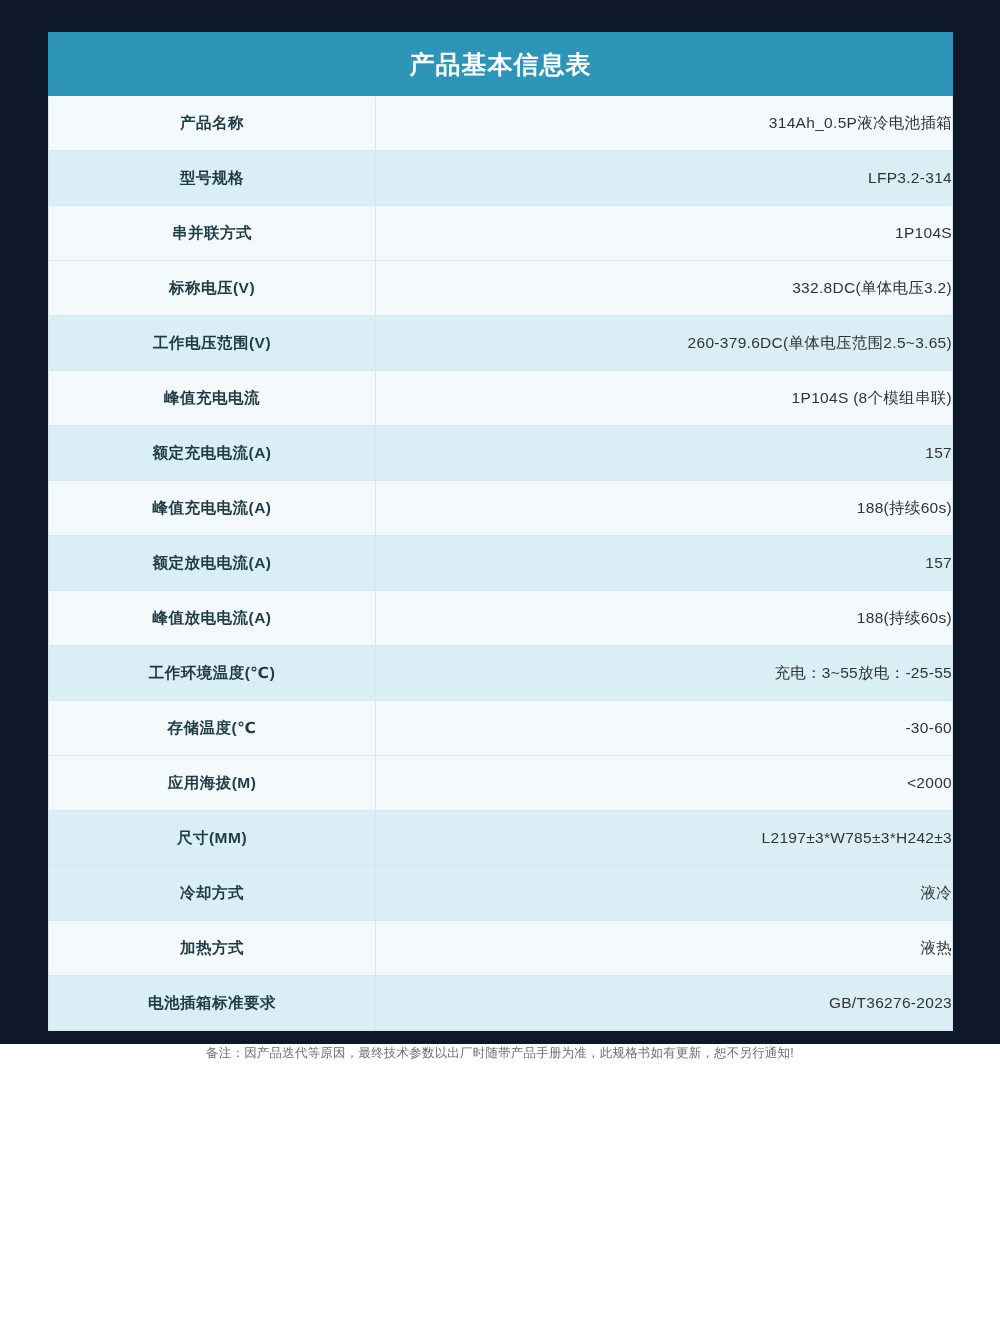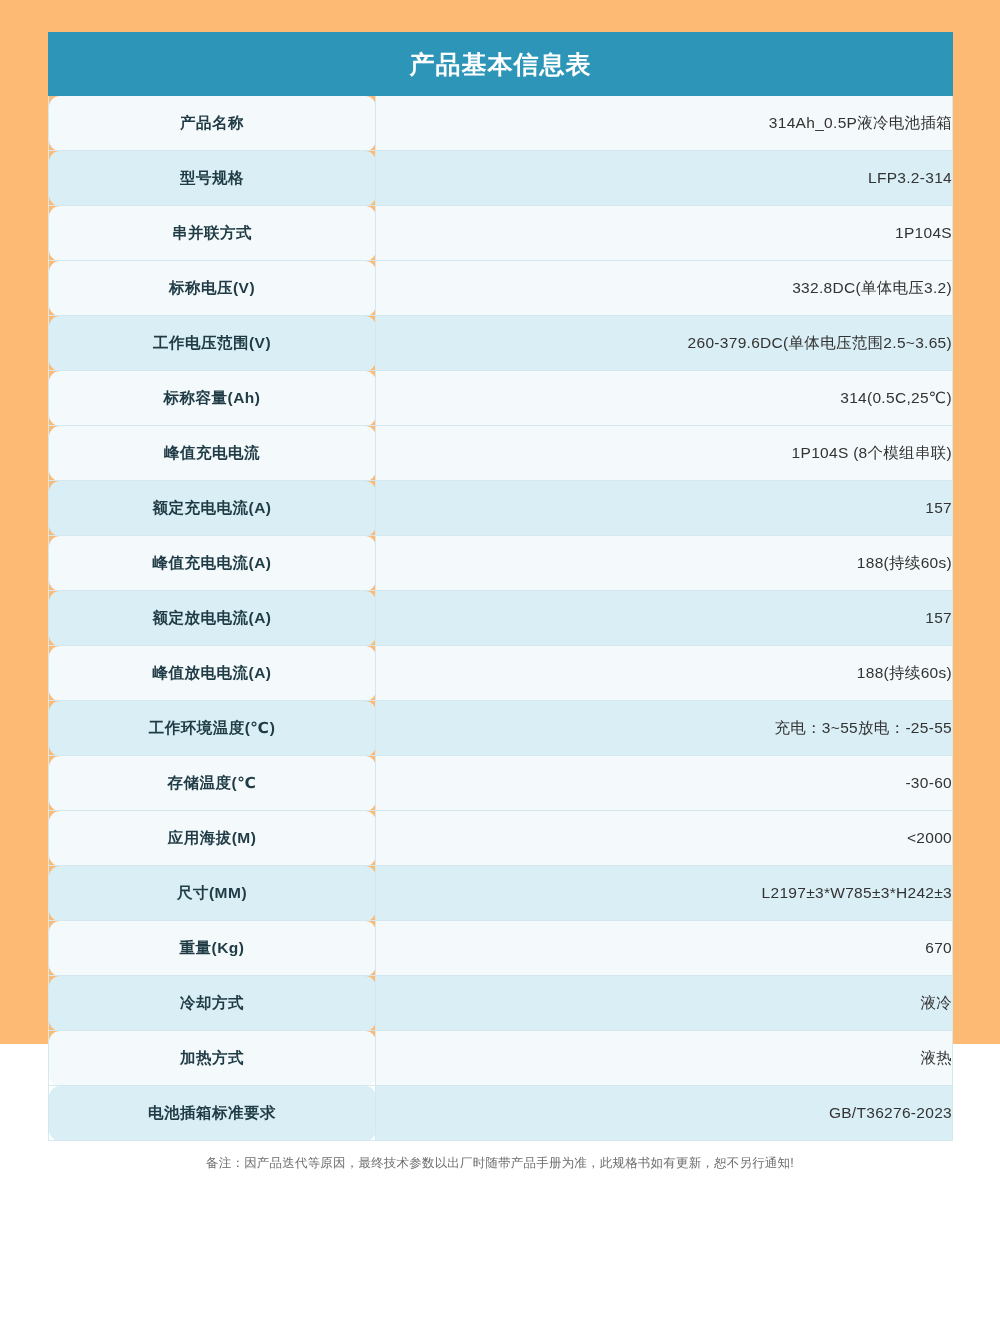--- a/index.html
+++ b/index.html
@@ -13,21 +13,21 @@
     font-family: "Liberation Sans", "DejaVu Sans", sans-serif;
     color: #2b2b2b;
     overflow: hidden;
   }
   .page {
     position: relative;
     width: 1000px;
     height: 1044px;
     box-sizing: border-box;
     padding: 32px 48px 0 48px;
-    background: #fdba74;
+    background: #0f172a;
   }
   .spec-table {
     width: 904px;
     border-collapse: collapse;
     table-layout: fixed;
     border: 1px solid #bcd9e4;
   }
   .spec-table td {
     border: 1px solid #d5e8ef;
     padding: 0;
@@ -45,21 +45,20 @@
   .row td {
     height: 54px;
     font-size: 15.5px;
   }
   .row .label {
     width: 327px;
     text-align: center;
     font-weight: bold;
     color: #1f3b45;
     letter-spacing: 0.5px;
-    border-radius: 11px;
   }
   .row .value {
     text-align: right;
     color: #333333;
     letter-spacing: 0.3px;
   }
   .row.odd .label { background: #f4f9fb; }
   .row.odd .value { background: #f4f9fb; }
   .row.even .label { background: #daeef5; }
   .row.even .value { background: #daeef5; }
@@ -104,24 +103,20 @@
 
       <tr class="row odd">
         <td class="label">标称电压(V)</td>
         <td class="value">332.8DC(单体电压3.2)</td>
       </tr>
       <tr class="row even">
         <td class="label">工作电压范围(V)</td>
         <td class="value">260-379.6DC(单体电压范围2.5~3.65)</td>
       </tr>
       <tr class="row odd">
-        <td class="label">标称容量(Ah)</td>
-        <td class="value">314(0.5C,25℃)</td>
-      </tr>
-      <tr class="row odd">
         <td class="label">峰值充电电流</td>
         <td class="value">1P104S (8个模组串联)</td>
       </tr>
       <tr class="row even">
         <td class="label">额定充电电流(A)</td>
         <td class="value">157</td>
       </tr>
       <tr class="row odd">
         <td class="label">峰值充电电流(A)</td>
         <td class="value">188(持续60s)</td>
@@ -143,24 +138,20 @@
         <td class="value">-30-60</td>
       </tr>
       <tr class="row odd">
         <td class="label">应用海拔(M)</td>
         <td class="value">&lt;2000</td>
       </tr>
       <tr class="row even">
         <td class="label">尺寸(MM)</td>
         <td class="value">L2197±3*W785±3*H242±3</td>
       </tr>
-      <tr class="row odd">
-        <td class="label">重量(Kg)</td>
-        <td class="value">670</td>
-      </tr>
       <tr class="row even">
         <td class="label">冷却方式</td>
         <td class="value">液冷</td>
       </tr>
       <tr class="row odd">
         <td class="label">加热方式</td>
         <td class="value">液热</td>
       </tr>
       <tr class="row even">
         <td class="label">电池插箱标准要求</td>

